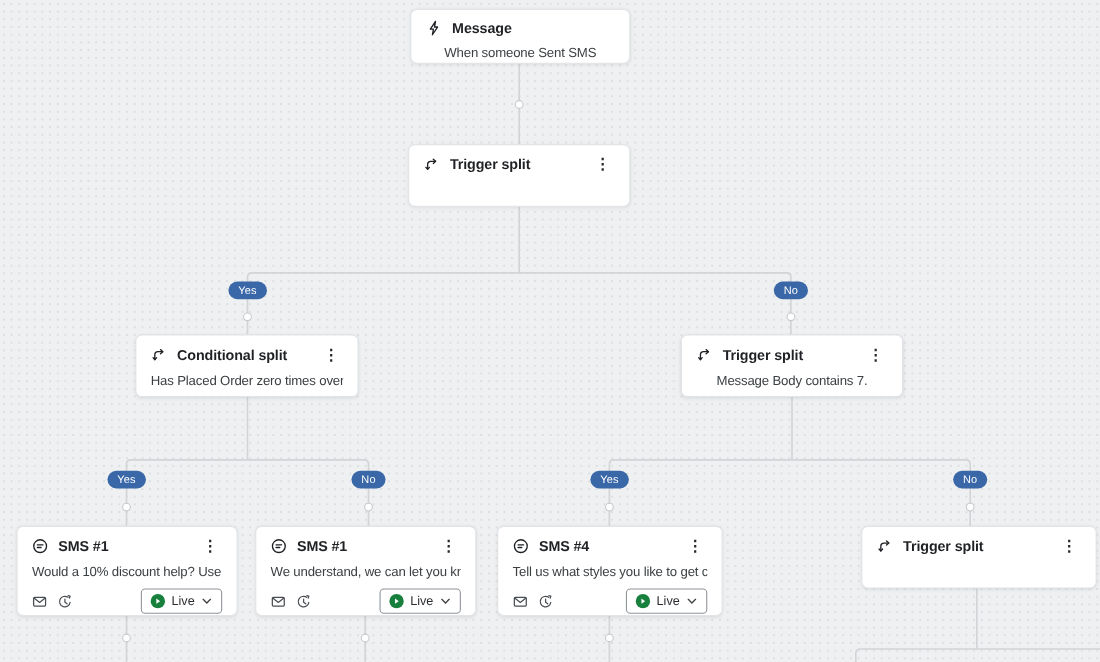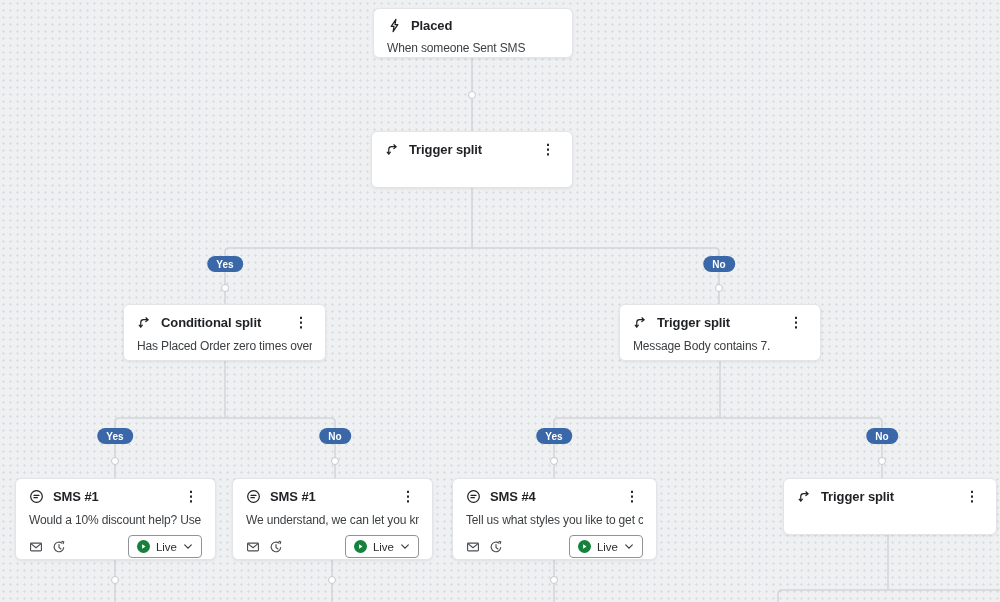--- a/index.html
+++ b/index.html
@@ -39,39 +39,39 @@
     padding:8px 13px;overflow:hidden;cursor:pointer;
   }
   .node-head{display:flex;align-items:center;gap:9px;height:18px;}
   .node-title{font-weight:700;font-size:13px;color:var(--text-dark);letter-spacing:-0.1px;white-space:nowrap;}
   .kebab{
     margin-left:auto;color:#26292c;font-size:14px;font-weight:700;
     line-height:14px;padding:1px 4px;border-radius:3px;cursor:pointer;user-select:none;
   }
   .node-body{
     margin-top:7px;font-size:12px;color:var(--text-body);
-    letter-spacing:-0.15px;white-space:nowrap;overflow:hidden;line-height:16px;
+    letter-spacing:-0.15px;white-space:nowrap;overflow:hidden;line-height:16px;text-align:center;
   }
   .node-foot{margin-top:7px;display:flex;align-items:center;gap:9px;height:23px;}
   .foot-icon{display:inline-flex;color:#4a4e53;}
   .live-btn{
     margin-left:auto;display:inline-flex;align-items:center;gap:6px;
     background:#fff;border:1px solid #8f9499;border-radius:4px;
     padding:3px 8px;height:23px;min-width:68px;cursor:pointer;justify-content:space-between;
   }
   .live-dot{
     width:13px;height:13px;border-radius:50%;background:var(--live-green);
     display:inline-flex;align-items:center;justify-content:center;flex:0 0 auto;
   }
   .live-label{font-size:11.5px;color:#2a2d30;}
   .live-chevron{margin-left:auto;display:inline-flex;color:#3c4043;}
   .badge{
     position:absolute;transform:translate(-50%,-50%);
     background:var(--badge-blue);color:#fff;
-    font-size:10px;font-weight:700;letter-spacing:0.1px;
+    font-size:10px;font-weight:400;letter-spacing:0.1px;
     padding:2.5px 9px;border-radius:999px;line-height:1.1;user-select:none;
   }
   .ic{display:block;}
 </style>
 </head>
 <body>
 
 <div class="canvas">
 
   <svg class="connectors" viewBox="0 0 1000 602">
@@ -107,21 +107,21 @@
   <span class="badge" style="left:554px;top:436px;">Yes</span>
   <span class="badge" style="left:882px;top:436px;">No</span>
 
   <div class="node" style="left:373px;top:8px;width:200px;height:50px;padding-top:7px;">
     <div class="node-head">
       <span class="foot-icon">
         <svg class="ic" width="15" height="15" viewBox="0 0 16 16" fill="none" stroke="#1f2124" stroke-width="1.3" stroke-linejoin="round">
             <path d="M9.5 1.5 L4.5 9 H7.5 L6.5 14.5 L11.5 7 H8.5 Z"></path>
           </svg>
       </span>
-      <span class="node-title">Placed</span>
+      <span class="node-title">Message</span>
     </div>
     <div class="node-body" style="margin-top:6px;">When someone Sent SMS</div>
   </div>
 
   <div class="node" style="left:371px;top:131px;width:202px;height:57px;">
     <div class="node-head">
       <span class="foot-icon">
         <svg class="ic" width="15" height="15" viewBox="0 0 16 16" fill="none" stroke="#1f2124" stroke-width="1.3" stroke-linecap="round" stroke-linejoin="round">
             <path d="M4 12.5 V8 a3 3 0 0 1 3 -3 h4.5"></path>
             <path d="M9.5 3 L11.8 5 L9.5 7"></path>

